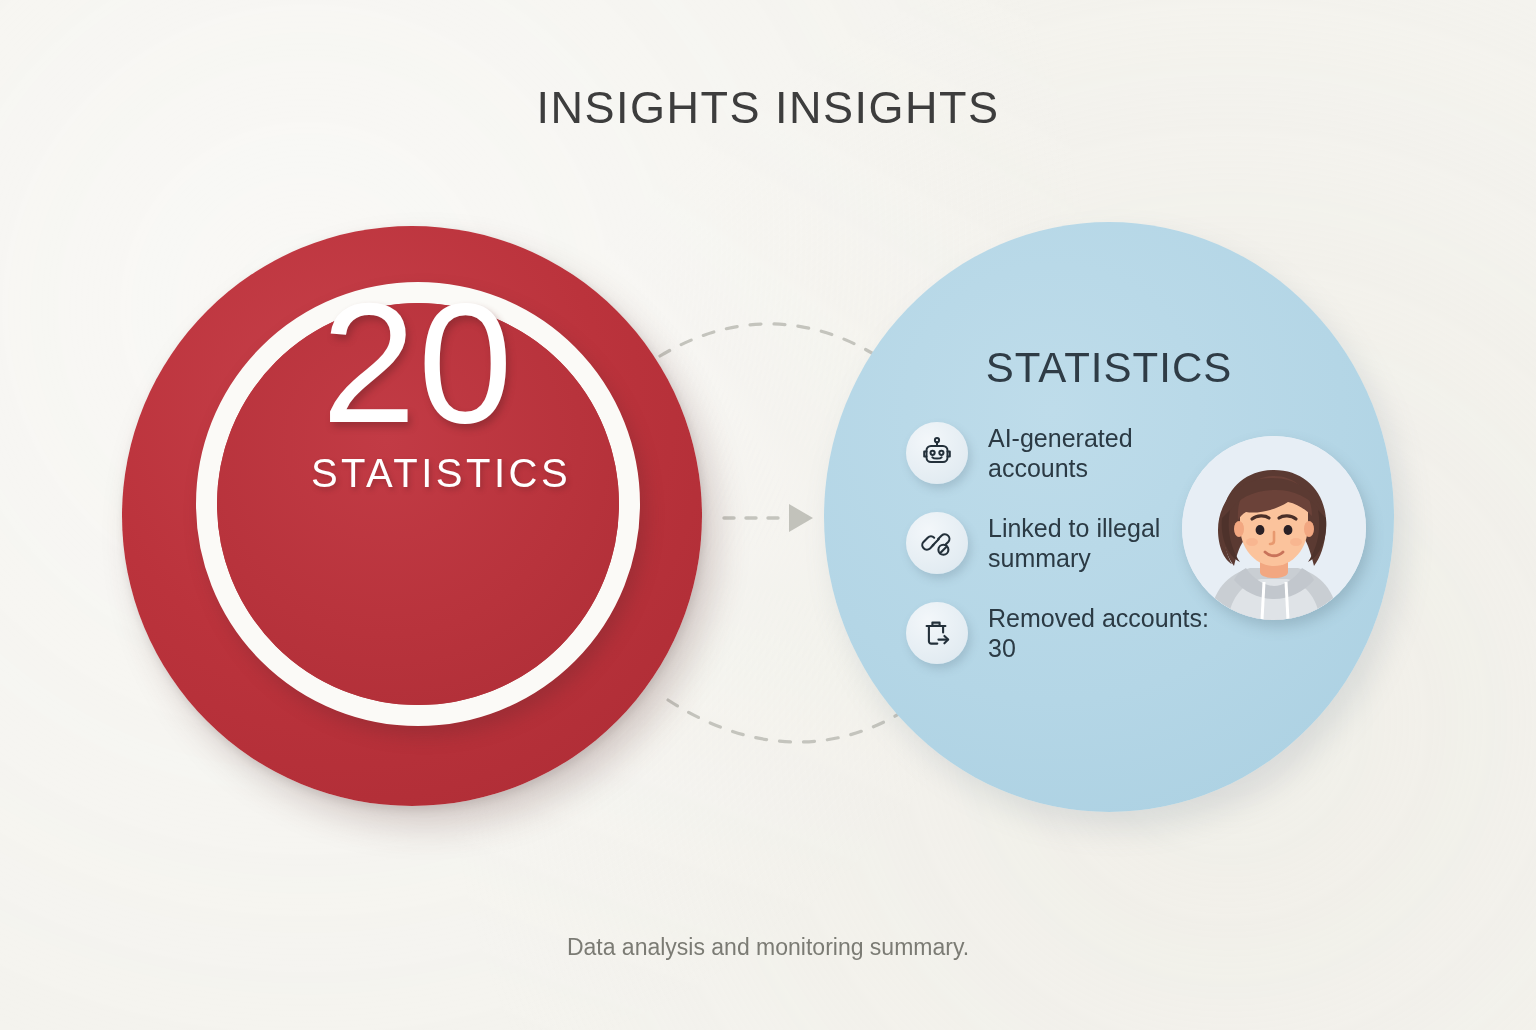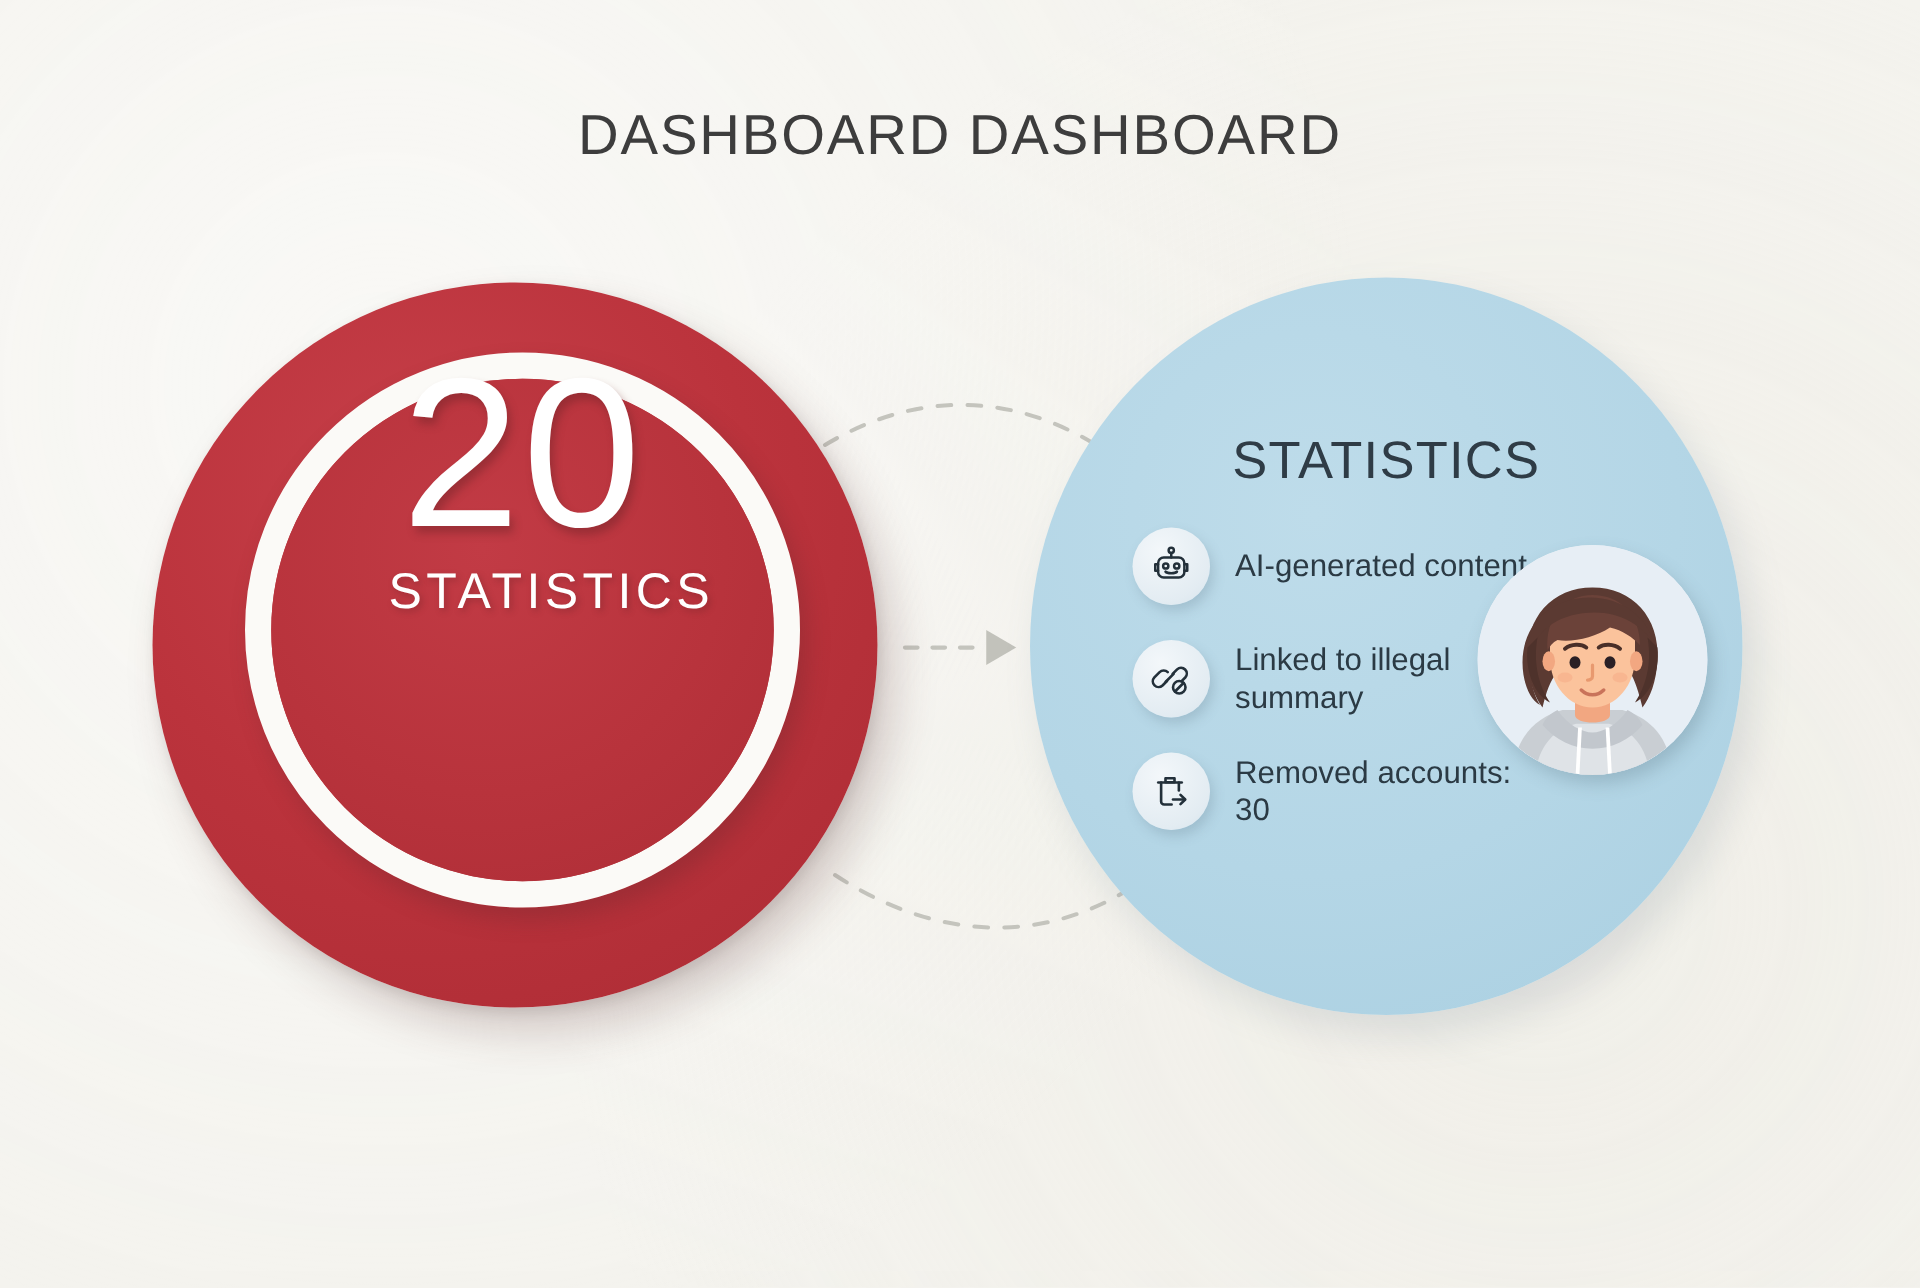--- a/index.html
+++ b/index.html
@@ -197,21 +197,21 @@
   }
   .avatar svg { display: block; }
 </style>
 </head>
 <body>
 
 <div class="grain"></div>
 
 <div class="stage">
 
-  <div class="page-title">DASHBOARD DASHBOARD</div>
+  <div class="page-title">INSIGHTS INSIGHTS</div>
 
   <svg class="connectors" viewBox="0 0 1536 1030" xmlns="http://www.w3.org/2000/svg">
     <path d="M660,356 C745,305 830,318 900,372" fill="none" stroke="#c4c4bd" stroke-width="3.2" stroke-dasharray="11 13" stroke-linecap="round"></path>
     <path d="M668,700 C760,760 850,752 920,700" fill="none" stroke="#c4c4bd" stroke-width="3.2" stroke-dasharray="11 13" stroke-linecap="round"></path>
     <line x1="724" y1="518" x2="788" y2="518" stroke="#c4c4bd" stroke-width="3.4" stroke-dasharray="10 12" stroke-linecap="round"></line>
     <polygon points="789,504 813,518 789,532" fill="#c2c2bb"></polygon>
   </svg>
 
   <div class="stat-badge">
     <div class="stat-outer"></div>
@@ -233,21 +233,21 @@
             <circle cx="18" cy="5.2" r="2.1"></circle>
             <line x1="18" y1="7.3" x2="18" y2="11"></line>
             <rect x="7.5" y="11" width="21" height="16" rx="4.5"></rect>
             <circle cx="13.6" cy="17.8" r="2.1"></circle>
             <circle cx="22.4" cy="17.8" r="2.1"></circle>
             <path d="M13.4 22.3c1.3 1.7 7.9 1.7 9.2 0"></path>
             <path d="M7.5 16.4H5.2v5.2h2.3"></path>
             <path d="M28.5 16.4h2.3v5.2h-2.3"></path>
           </svg>
         </span>
-        <span class="info-text">AI-generated content</span>
+        <span class="info-text">AI-generated accounts</span>
       </div>
 
       <div class="info-item">
         <span class="info-icon">
           <svg width="36" height="36" viewBox="0 0 36 36" fill="none" stroke="#23303a" stroke-width="2.1" stroke-linecap="round" stroke-linejoin="round">
             <path d="M14.6 19.8 11 23.4a4.6 4.6 0 0 1-6.5-6.5l4.2-4.2a4.6 4.6 0 0 1 6.5 0"></path>
             <path d="M19.1 14.1l3.6-3.6a4.6 4.6 0 0 1 6.5 6.5l-3.1 3.1"></path>
             <line x1="13.6" y1="20.4" x2="19.9" y2="14.1"></line>
             <circle cx="24.4" cy="24.8" r="5"></circle>
             <line x1="21" y1="28.2" x2="27.8" y2="21.4"></line>
@@ -315,14 +315,15 @@
 
           <path d="M83 116c5 5 13 5 18 0" stroke="#c9735a" stroke-width="2.8" fill="none" stroke-linecap="round"></path>
 
           <ellipse cx="70" cy="106" rx="6" ry="4" fill="#f6ab86" opacity="0.55"></ellipse>
           <ellipse cx="114" cy="106" rx="6" ry="4" fill="#f6ab86" opacity="0.55"></ellipse>
         </g>
       </svg>
     </div>
   </div>
 
+  <div class="caption">Data analysis and monitoring summary.</div>
 
 </div>
 
 </body></html>

